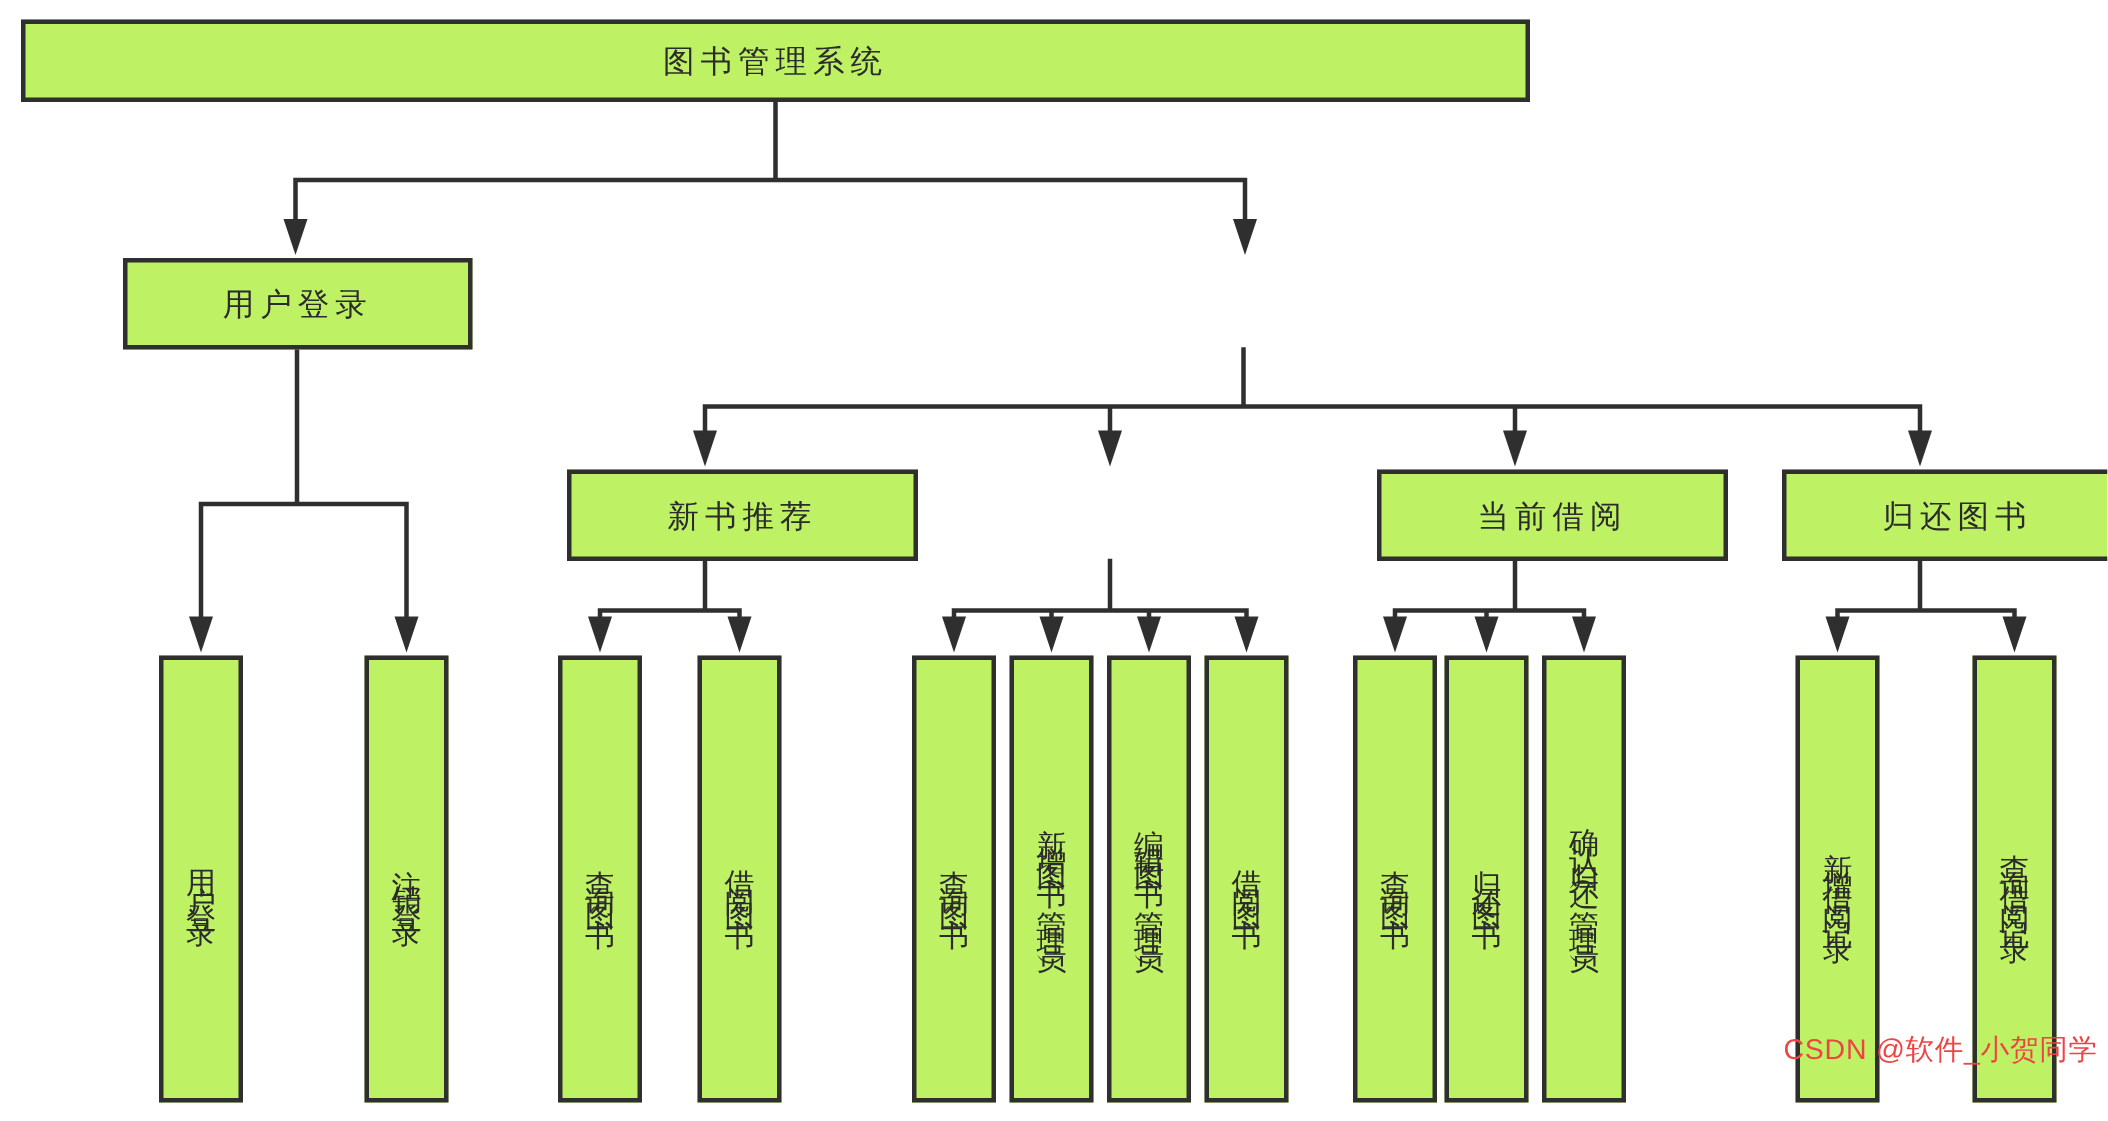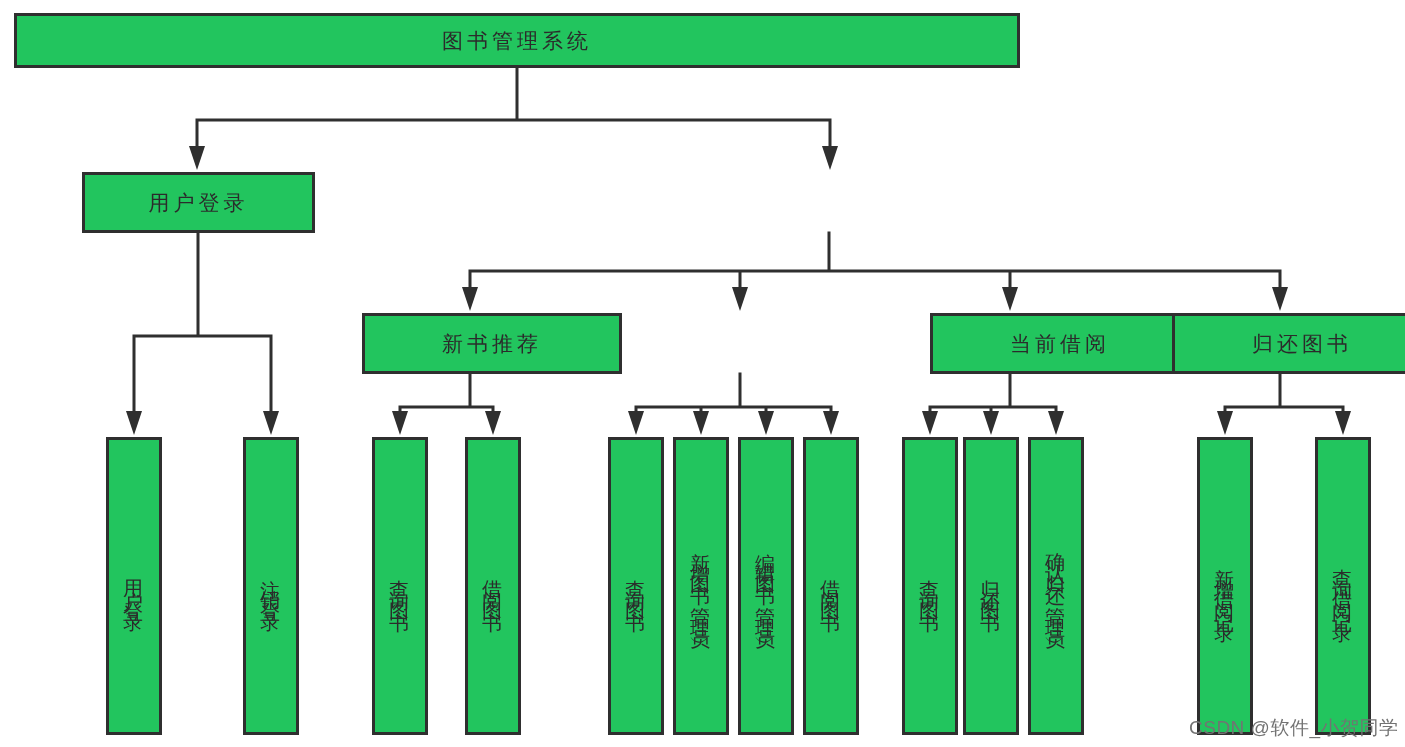--- a/index.html
+++ b/index.html
@@ -13,48 +13,48 @@
   }
   svg.connectors {
     position: absolute;
     left: 0; top: 0;
     width: 1405px; height: 747px;
   }
   .node {
     position: absolute;
     box-sizing: border-box;
     border: 3px solid #2f2f2f;
-    background: #22c55e;
+    background: #bef264;
     display: flex;
     align-items: center;
     justify-content: center;
     color: #2b2b2b;
     font-size: 21px;
     letter-spacing: 4px;
     white-space: nowrap;
   }
   .node.h { height: 61px; top: 172px; }
-  .node.l3 { width: 260px; height: 61px; top: 313px; }
+  .node.l3 { width: 234px; height: 61px; top: 313px; margin-left: 16px; }
   .node.leaf {
     top: 437px;
     width: 56px;
     height: 298px;
     writing-mode: vertical-lr;
     text-orientation: mixed;
     font-size: 20px;
     letter-spacing: 11px;
     white-space: normal;
   }
   .watermark {
     position: absolute;
     left: 1189px;
-    top: 715px;
+    top: 687px;
     font-size: 19px;
     letter-spacing: 0.5px;
-    color: #737373;
+    color: #ef4444;
     white-space: nowrap;
   }
 </style>
 </head>
 <body>
 
 <div class="stage">
 
   <svg class="connectors" viewBox="0 0 1405 747">
     <g stroke="#2f2f2f" stroke-width="3" fill="none" stroke-linecap="square">
@@ -87,21 +87,21 @@
       <polygon points="1217,411 1233,411 1225,435"></polygon>
       <polygon points="1335,411 1351,411 1343,435"></polygon>
     </g>
   </svg>
 
   <div class="node" style="left:14px; top:13px; width:1006px; height:55px;">图书管理系统</div>
 
   <div class="node h" style="left:82px; width:233px;">用户登录</div>
 
   <div class="node l3" style="left:362px;">新书推荐</div>
-  <div class="node l3" style="left:930px;">当前借阅</div>
+  <div class="node l3" style="left:902px;">当前借阅</div>
   <div class="node l3" style="left:1172px;">归还图书</div>
 
   <div class="node leaf" style="left:106px;">用户登录</div>
   <div class="node leaf" style="left:243px;">注销登录</div>
 
   <div class="node leaf" style="left:372px;">查询图书</div>
   <div class="node leaf" style="left:465px;">借阅图书</div>
 
   <div class="node leaf" style="left:608px;">查询图书</div>
   <div class="node leaf" style="left:673px;">新增图书（管理员）</div>

